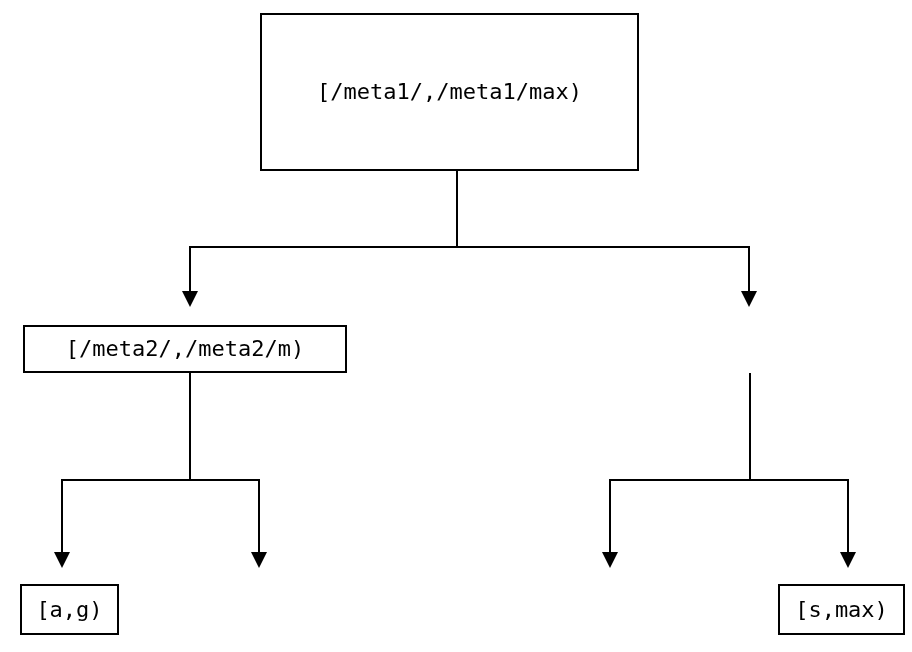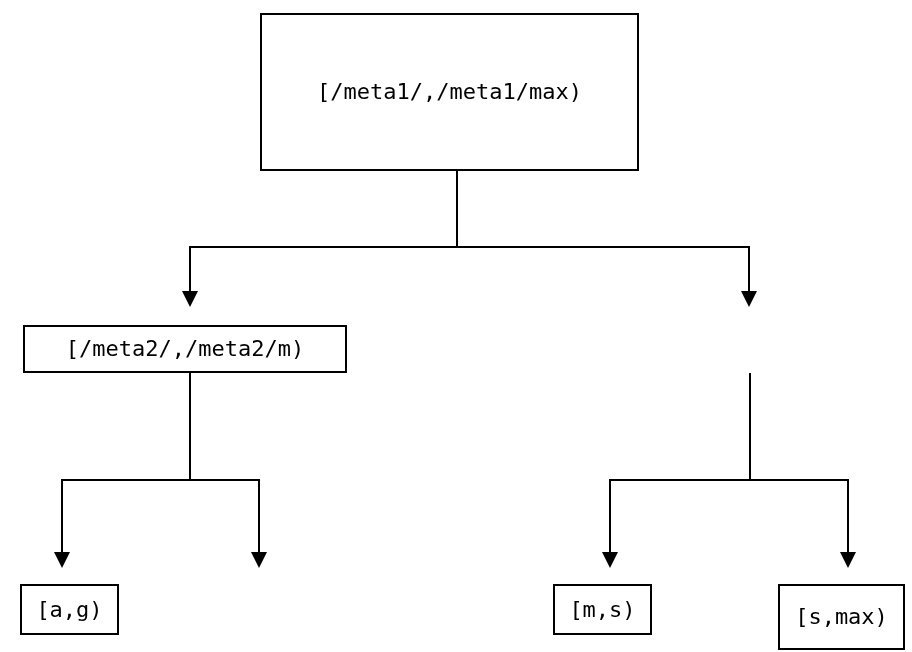--- a/index.html
+++ b/index.html
@@ -34,21 +34,21 @@
     font-size: 22px;
     line-height: 1;
     white-space: nowrap;
   }
   .node-root  { left: 260px; top: 13px;  width: 379px; height: 158px; }
   .node-left  { left: 23px;  top: 325px; width: 324px; height: 48px; }
   .node-right { left: 583px; top: 325px; width: 322px; height: 48px; }
   .node-ag    { left: 8px;   top: 584px; width: 99px;  height: 51px; margin-left: 12px; }
   .node-gm    { left: 203px; top: 584px; width: 99px;  height: 51px; }
   .node-ms    { left: 553px; top: 584px; width: 99px;  height: 51px; }
-  .node-smax  { left: 778px; top: 584px; width: 127px; height: 66px; }
+  .node-smax  { left: 778px; top: 584px; width: 127px; height: 51px; }
 </style>
 </head>
 <body>
 
 <div class="canvas">
 
   <svg class="connectors" viewBox="0 0 912 652" xmlns="http://www.w3.org/2000/svg">
     <g stroke="#000000" stroke-width="2" fill="none">
 
       <line x1="457" y1="171" x2="457" y2="247"></line>
@@ -83,21 +83,18 @@
   <div class="node node-left">
     <span>[/meta2/,/meta2/m)</span>
   </div>
 
 
   <div class="node node-ag">
     <span>[a,g)</span>
   </div>
 
 
-  <div class="node node-ms">
-    <span>[m,s)</span>
-  </div>
 
   <div class="node node-smax">
     <span>[s,max)</span>
   </div>
 
 </div>
 
 </body></html>

